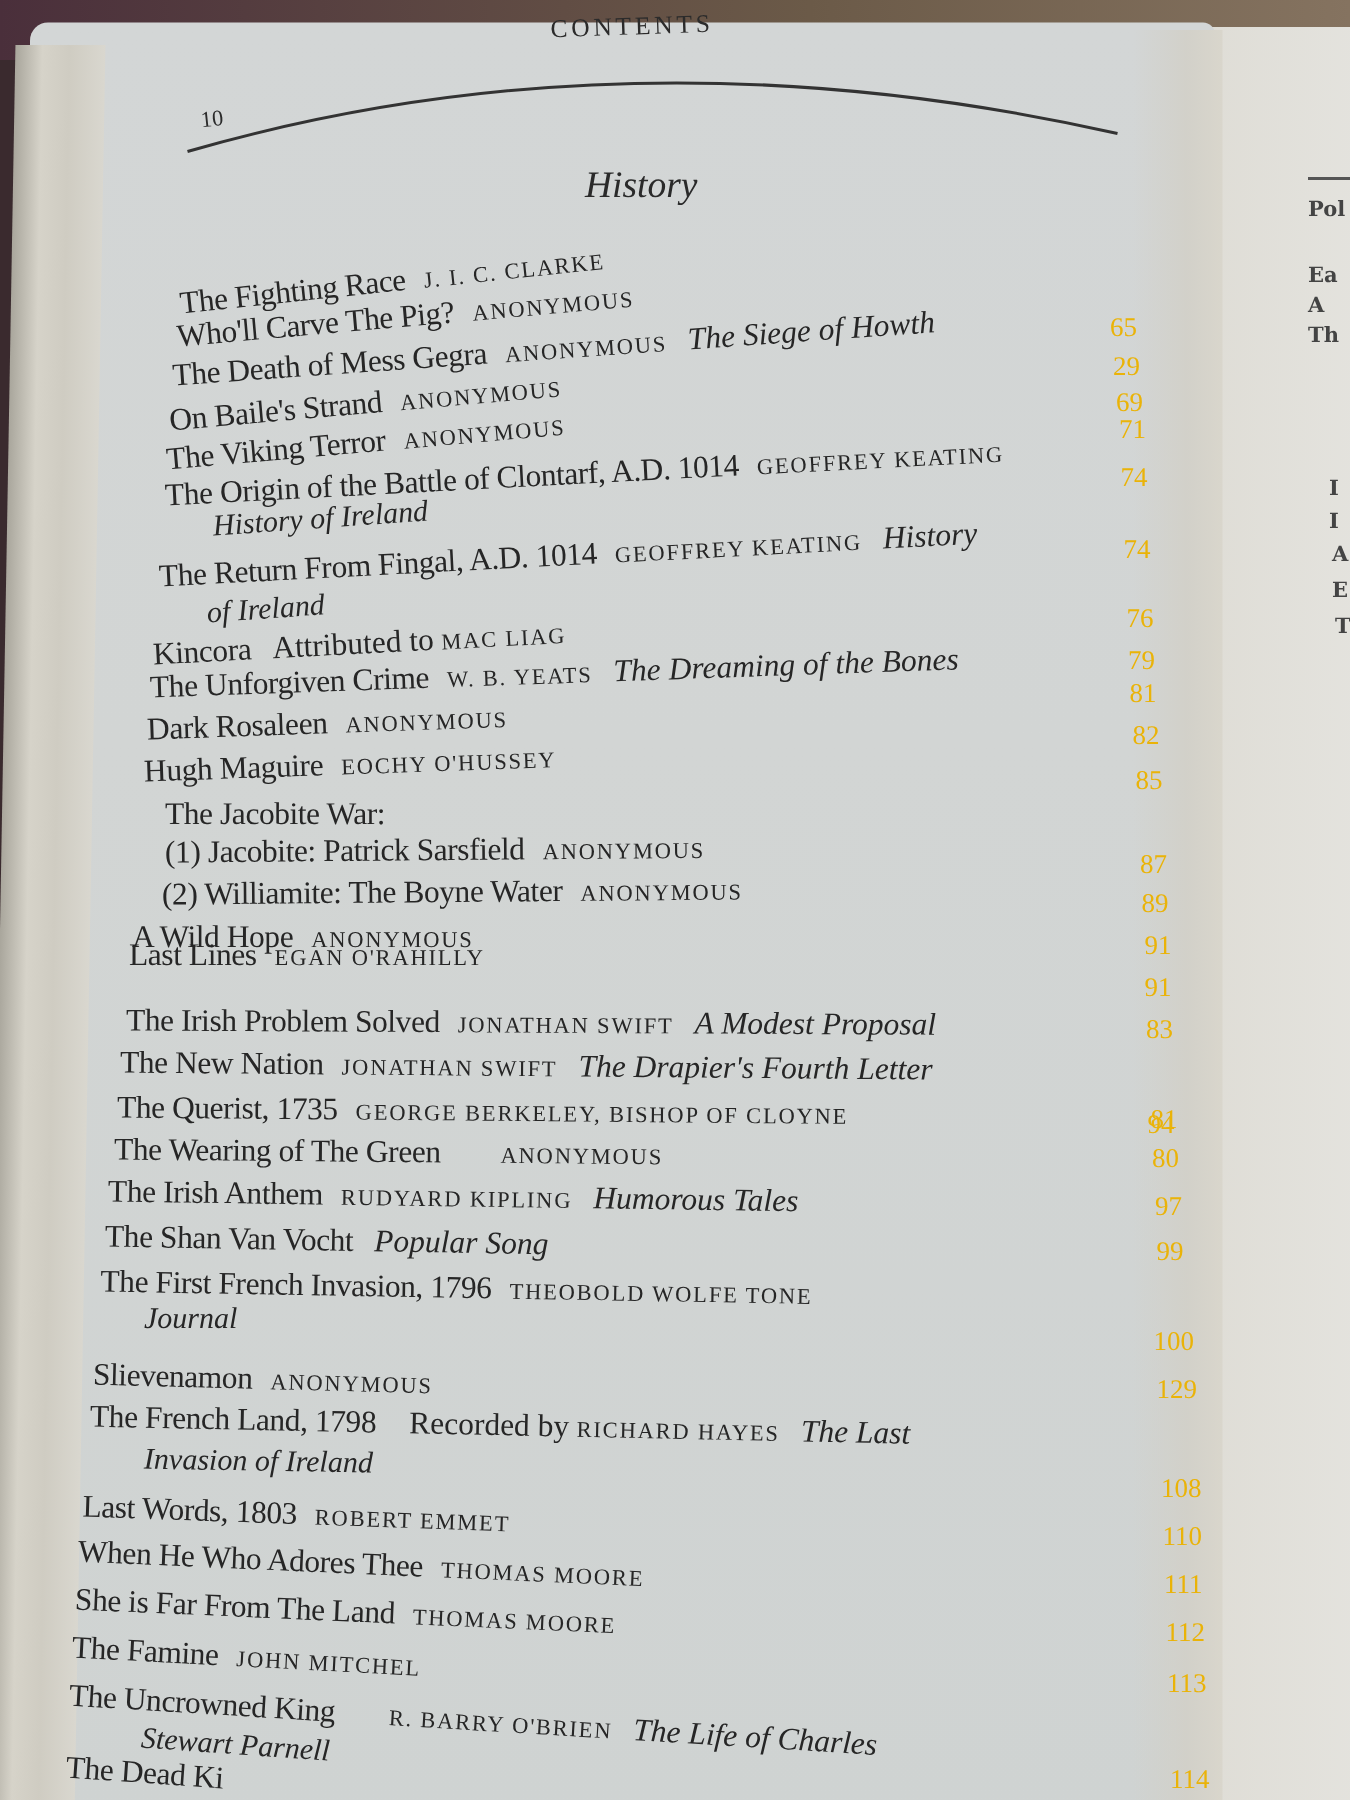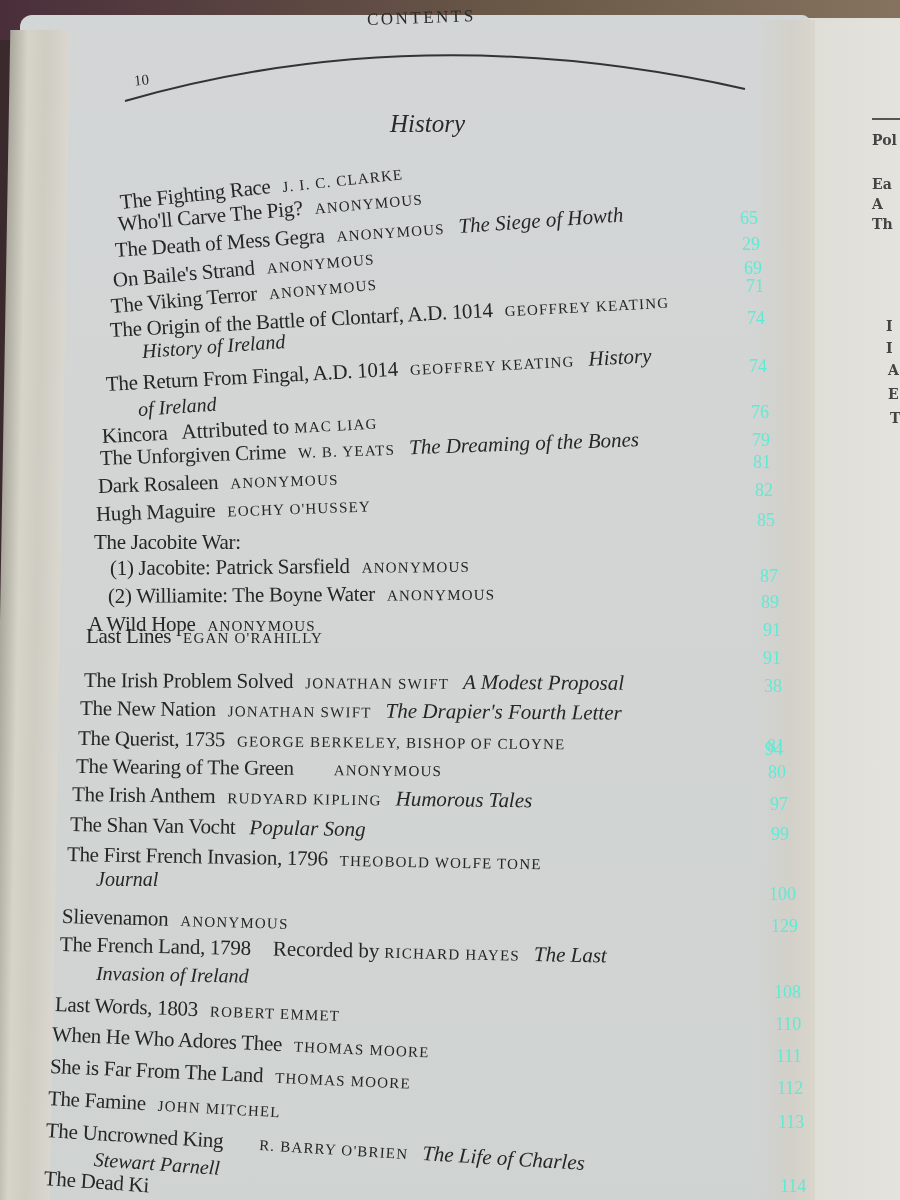--- a/index.html
+++ b/index.html
@@ -60,21 +60,21 @@
       text-transform: uppercase;
     }
     .entry .source { font-style: italic; margin-left: 14px; }
     .entry .pre { margin-left: 14px; }
     .entry .author.inline { margin-left: 5px; }
     .cont {
       position: absolute; white-space: nowrap; font-style: italic;
       font-size: 20px; color: #262626; transform-origin: left center;
     }
     .pnum {
-      position: absolute; font-size: 18px; color: #5eead4;
+      position: absolute; font-size: 18px; color: #eab308;
       font-family: "Liberation Serif", serif;
     }
   </style>
 </head>
 <body>
 
 <div class="bg-top"></div>
 <div class="right-page"></div>
 <div class="page"></div>
 <div class="left-edge"></div>
@@ -128,21 +128,21 @@
 </div>
 <div class="entry" style="left:100px;top:446px;transform:rotate(-2deg)">
   <span class="title">The Unforgiven Crime</span><span class="author">W. B. YEATS</span><span class="source">The Dreaming of the Bones</span>
 </div>
 <div class="entry" style="left:98px;top:474px;transform:rotate(-2deg)">
   <span class="title">Dark Rosaleen</span><span class="author">ANONYMOUS</span>
 </div>
 <div class="entry" style="left:96px;top:502px;transform:rotate(-2deg)">
   <span class="title">Hugh Maguire</span><span class="author">EOCHY O'HUSSEY</span>
 </div>
-<div class="entry" style="left:94px;top:530px">
+<div class="entry" style="left:110px;top:530px">
   <span class="title">The Jacobite War:</span>
 </div>
 <div class="entry" style="left:110px;top:556px;transform:rotate(-0.5deg)">
   <span class="title">(1) Jacobite: Patrick Sarsfield</span><span class="author">ANONYMOUS</span>
 </div>
 <div class="entry" style="left:108px;top:584px;transform:rotate(-0.5deg)">
   <span class="title">(2) Williamite: The Boyne Water</span><span class="author">ANONYMOUS</span>
 </div>
 <div class="entry" style="left:88px;top:612px">
   <span class="title">A Wild Hope</span><span class="author">ANONYMOUS</span>
@@ -209,21 +209,21 @@
 <div class="pnum" style="left:749px;top:356px">74</div>
 <div class="pnum" style="left:751px;top:402px">76</div>
 <div class="pnum" style="left:752px;top:430px">79</div>
 <div class="pnum" style="left:753px;top:452px">81</div>
 <div class="pnum" style="left:755px;top:480px">82</div>
 <div class="pnum" style="left:757px;top:510px">85</div>
 <div class="pnum" style="left:760px;top:566px">87</div>
 <div class="pnum" style="left:761px;top:592px">89</div>
 <div class="pnum" style="left:763px;top:620px">91</div>
 <div class="pnum" style="left:763px;top:648px">91</div>
-<div class="pnum" style="left:764px;top:676px">38</div>
+<div class="pnum" style="left:764px;top:676px">83</div>
 <div class="pnum" style="left:765px;top:739px">94</div>
 <div class="pnum" style="left:767px;top:736px">81</div>
 <div class="pnum" style="left:768px;top:762px">80</div>
 <div class="pnum" style="left:770px;top:794px">97</div>
 <div class="pnum" style="left:771px;top:824px">99</div>
 <div class="pnum" style="left:769px;top:884px">100</div>
 <div class="pnum" style="left:771px;top:916px">129</div>
 <div class="pnum" style="left:774px;top:982px">108</div>
 <div class="pnum" style="left:775px;top:1014px">110</div>
 <div class="pnum" style="left:776px;top:1046px">111</div>

